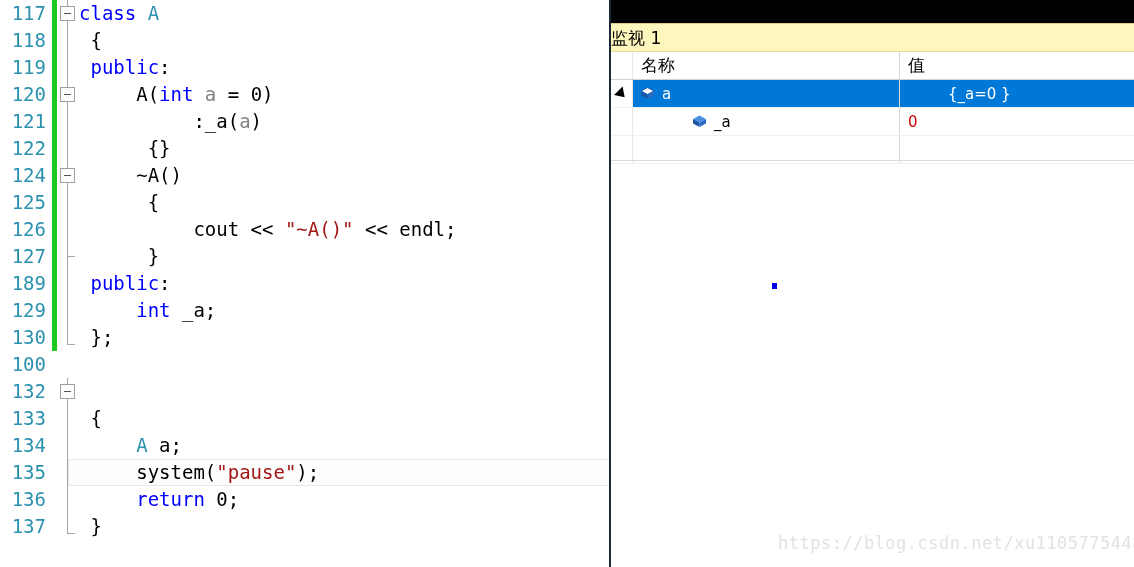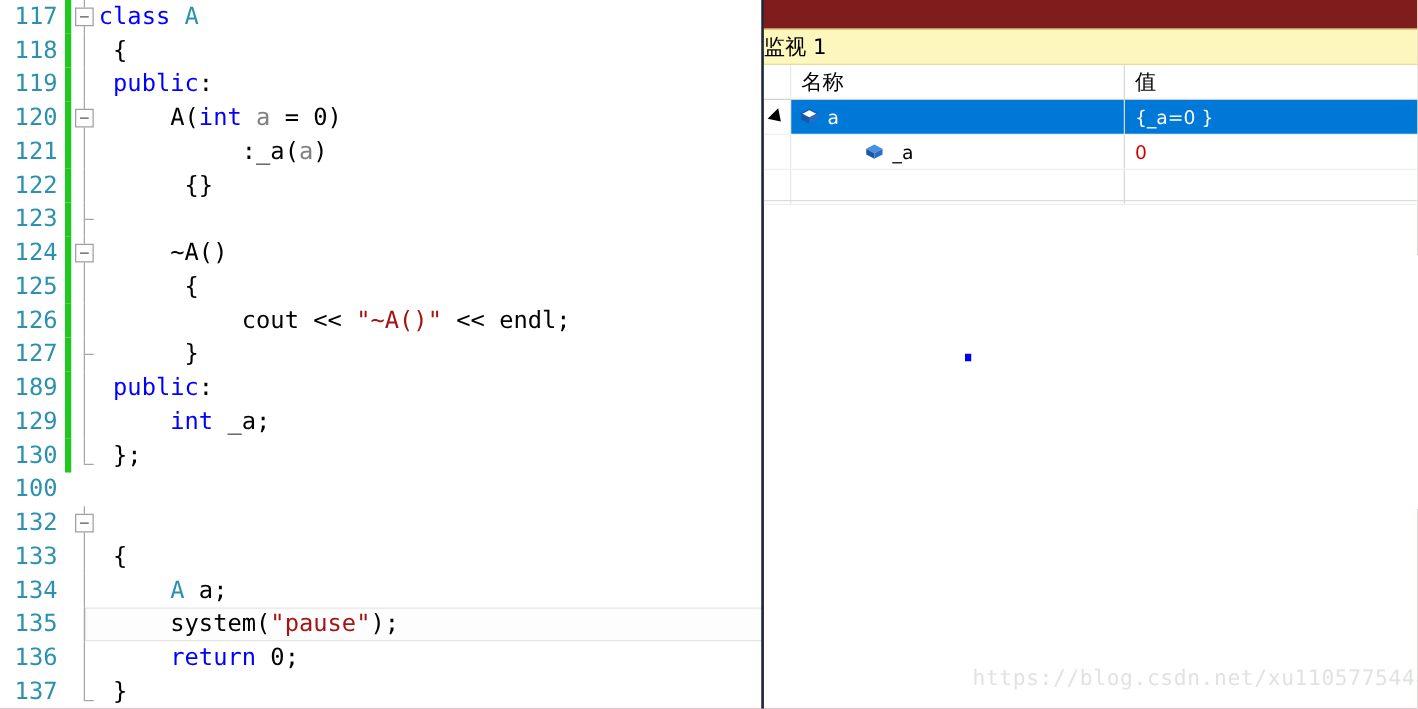--- a/index.html
+++ b/index.html
@@ -7,21 +7,21 @@
     margin: 0; padding: 0;
     width: 1134px; height: 567px;
     background: #ffffff;
     overflow: hidden;
   }
   body {
     font-family: "Liberation Sans", sans-serif;
     -webkit-font-smoothing: none;
   }
 
-  #root { position: relative; width: 1134px; height: 567px; background:#7f1d1d; }
+  #root { position: relative; width: 1134px; height: 567px; background:#000000; }
 
   
   #editor {
     position: absolute; left: 0; top: 0;
     width: 610px; height: 567px;
     background: #ffffff;
     overflow: hidden;
   }
   .code-rows { position:absolute; left:0; top:0; width:610px; }
   .code-row {
@@ -187,21 +187,21 @@
     color: #000;
     padding-left: 8px;
   }
   .wrow.data { border-bottom: 1px solid #f0f0f0; }
   .wrow.data .wcol-name { padding-left: 0px; }
   .wrow.data .wcol-value { padding-left: 8px; }
 
   .wrow.selected .wcol-name,
   .wrow.selected .wcol-value { background: #0078d7; color: #ffffff; }
   .wrow.selected .wname-text { color: #ffffff; }
-  .wrow.selected .wval-text { color: #ffffff; }
+  .wrow.selected .wval-text { color: #ffffff; margin-left: 40px; }
 
   .wname-text {
     font-family: "DejaVu Sans", "Liberation Sans", sans-serif;
     font-size: 15px;
     color: #000;
   }
   .wval-text {
     font-family: "DejaVu Sans", "Liberation Sans", sans-serif;
     font-size: 15px;
     color: #000;
@@ -260,21 +260,20 @@
 <div id="root">
 
   <div id="editor">
     <div class="code-rows" id="code-rows">
         <div class="code-row"><span class="lnum">117</span><span class="changebar"></span><span class="glyph"><span class="vline half-top"></span><span class="vline half-bot"></span><span class="collapse-box"></span></span><span class="codetext"><span class="kw">class </span><span class="typ">A</span></span></div>
         <div class="code-row"><span class="lnum">118</span><span class="changebar"></span><span class="glyph"><span class="vline"></span></span><span class="codetext"><span class="pln"> {</span></span></div>
         <div class="code-row"><span class="lnum">119</span><span class="changebar"></span><span class="glyph"><span class="vline"></span></span><span class="codetext"><span class="pln"> </span><span class="kw">public</span><span class="pln">:</span></span></div>
         <div class="code-row"><span class="lnum">120</span><span class="changebar"></span><span class="glyph"><span class="vline half-top"></span><span class="vline half-bot"></span><span class="collapse-box"></span></span><span class="codetext"><span class="pln">     A(</span><span class="kw">int</span><span class="pln"> </span><span class="gry">a</span><span class="pln"> = 0)</span></span></div>
         <div class="code-row"><span class="lnum">121</span><span class="changebar"></span><span class="glyph"><span class="vline"></span></span><span class="codetext"><span class="pln">          :_a(</span><span class="gry">a</span><span class="pln">)</span></span></div>
         <div class="code-row"><span class="lnum">122</span><span class="changebar"></span><span class="glyph"><span class="vline"></span></span><span class="codetext"><span class="pln">      {}</span></span></div>
-        <div class="code-row"><span class="lnum">123</span><span class="changebar"></span><span class="glyph"><span class="vline"></span><span class="tick"></span></span><span class="codetext"></span></div>
         <div class="code-row"><span class="lnum">124</span><span class="changebar"></span><span class="glyph"><span class="vline half-top"></span><span class="vline half-bot"></span><span class="collapse-box"></span></span><span class="codetext"><span class="pln">     ~A()</span></span></div>
         <div class="code-row"><span class="lnum">125</span><span class="changebar"></span><span class="glyph"><span class="vline"></span></span><span class="codetext"><span class="pln">      {</span></span></div>
         <div class="code-row"><span class="lnum">126</span><span class="changebar"></span><span class="glyph"><span class="vline"></span></span><span class="codetext"><span class="pln">          cout &lt;&lt; </span><span class="str">"~A()"</span><span class="pln"> &lt;&lt; endl;</span></span></div>
         <div class="code-row"><span class="lnum">127</span><span class="changebar"></span><span class="glyph"><span class="vline"></span><span class="tick"></span></span><span class="codetext"><span class="pln">      }</span></span></div>
         <div class="code-row"><span class="lnum">189</span><span class="changebar"></span><span class="glyph"><span class="vline"></span></span><span class="codetext"><span class="pln"> </span><span class="kw">public</span><span class="pln">:</span></span></div>
         <div class="code-row"><span class="lnum">129</span><span class="changebar"></span><span class="glyph"><span class="vline"></span></span><span class="codetext"><span class="pln">     </span><span class="kw">int</span><span class="pln"> _a;</span></span></div>
         <div class="code-row"><span class="lnum">130</span><span class="changebar"></span><span class="glyph"><span class="lend"></span></span><span class="codetext"><span class="pln"> };</span></span></div>
         <div class="code-row"><span class="lnum">100</span><span class="changebar off"></span><span class="glyph"></span><span class="codetext"></span></div>
         <div class="code-row"><span class="lnum">132</span><span class="changebar off"></span><span class="glyph"><span class="vline half-top"></span><span class="vline half-bot"></span><span class="collapse-box"></span></span></div>
         <div class="code-row"><span class="lnum">133</span><span class="changebar off"></span><span class="glyph"><span class="vline"></span></span><span class="codetext"><span class="pln"> {</span></span></div>

